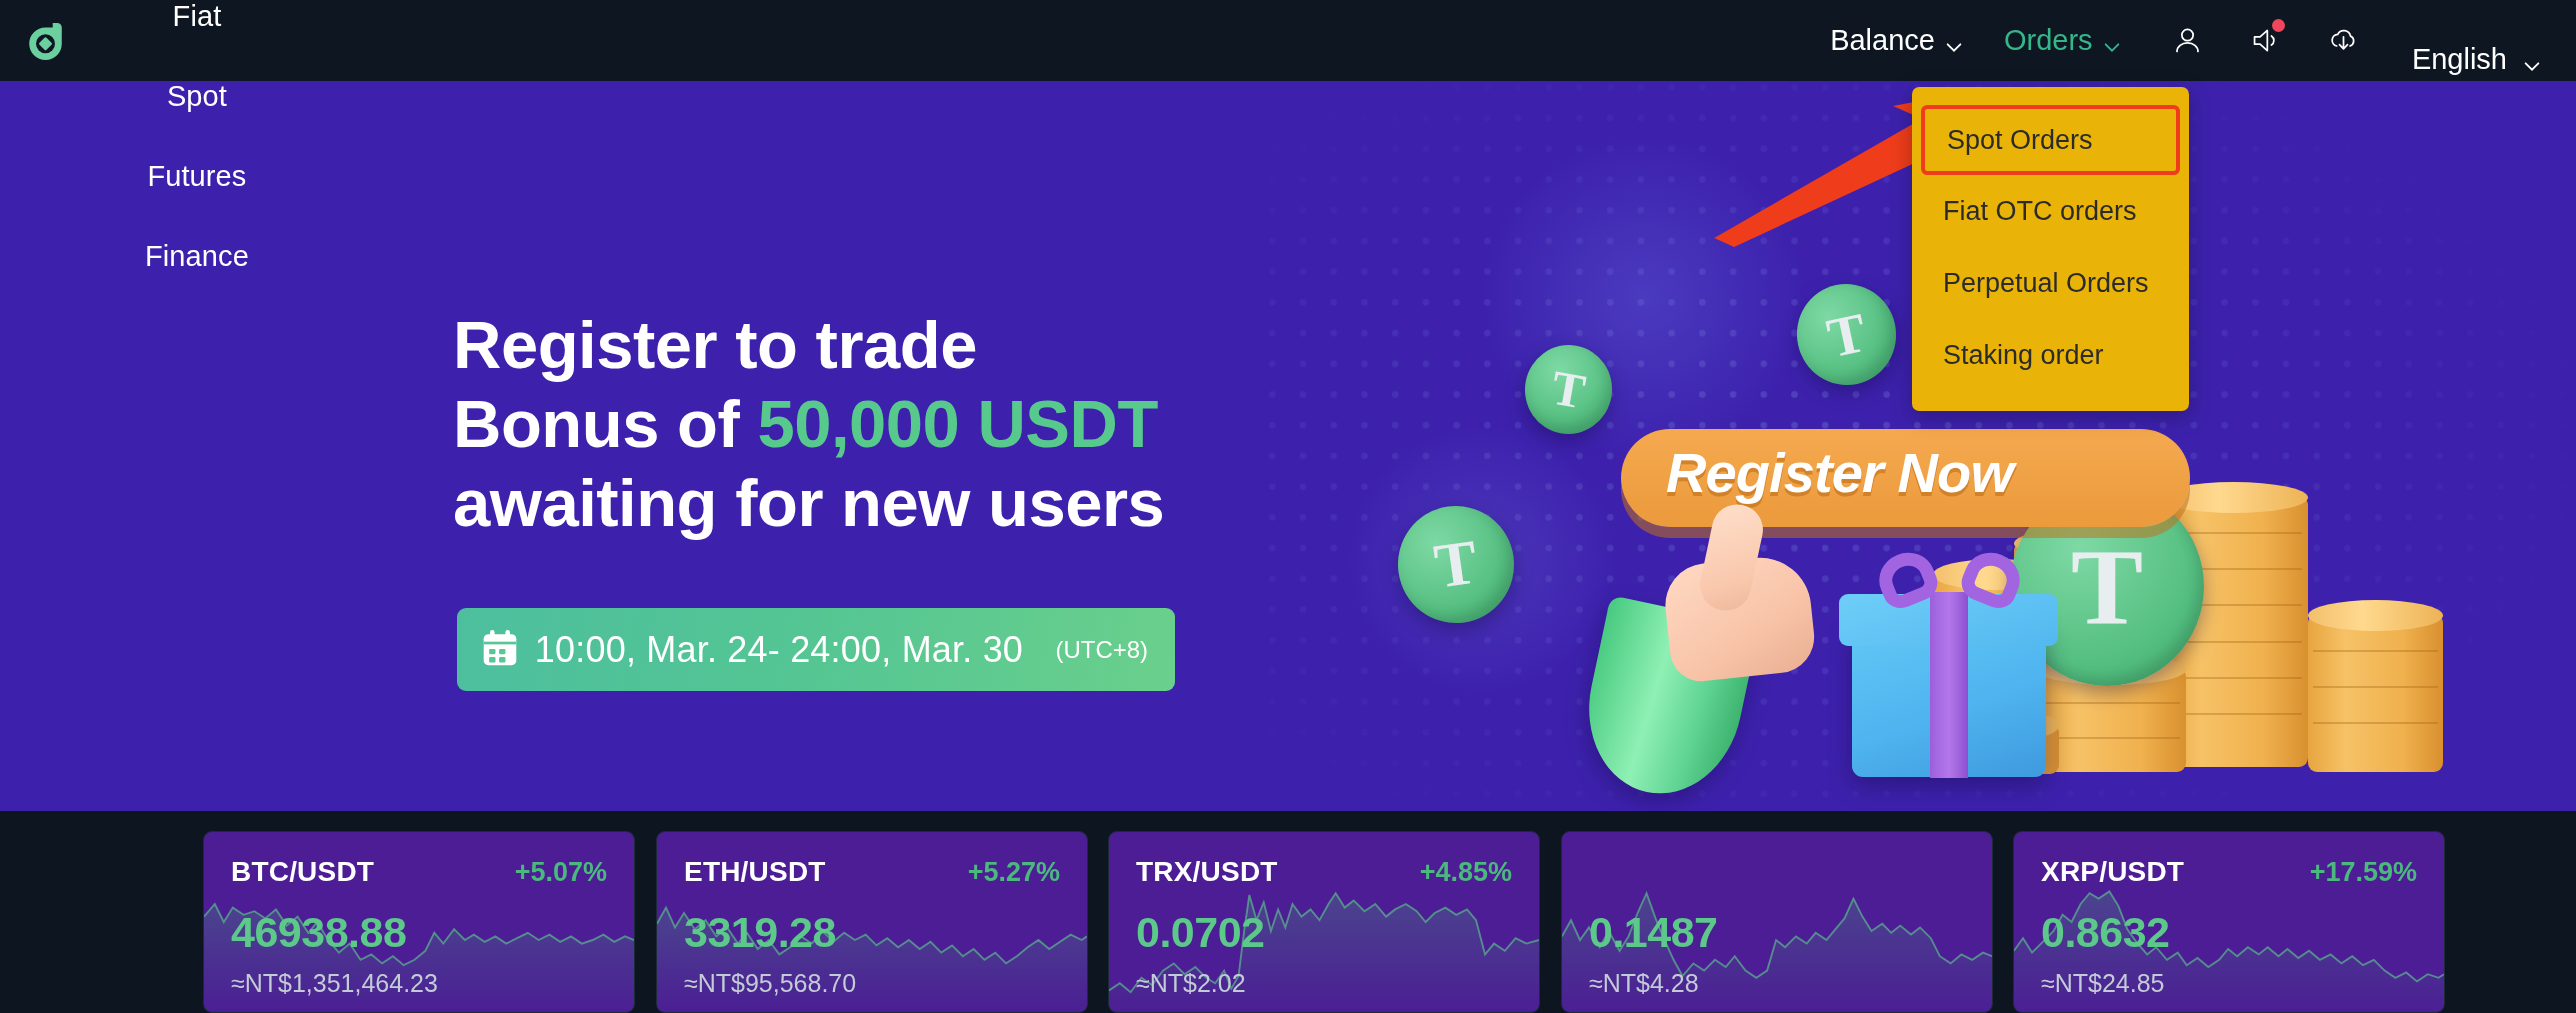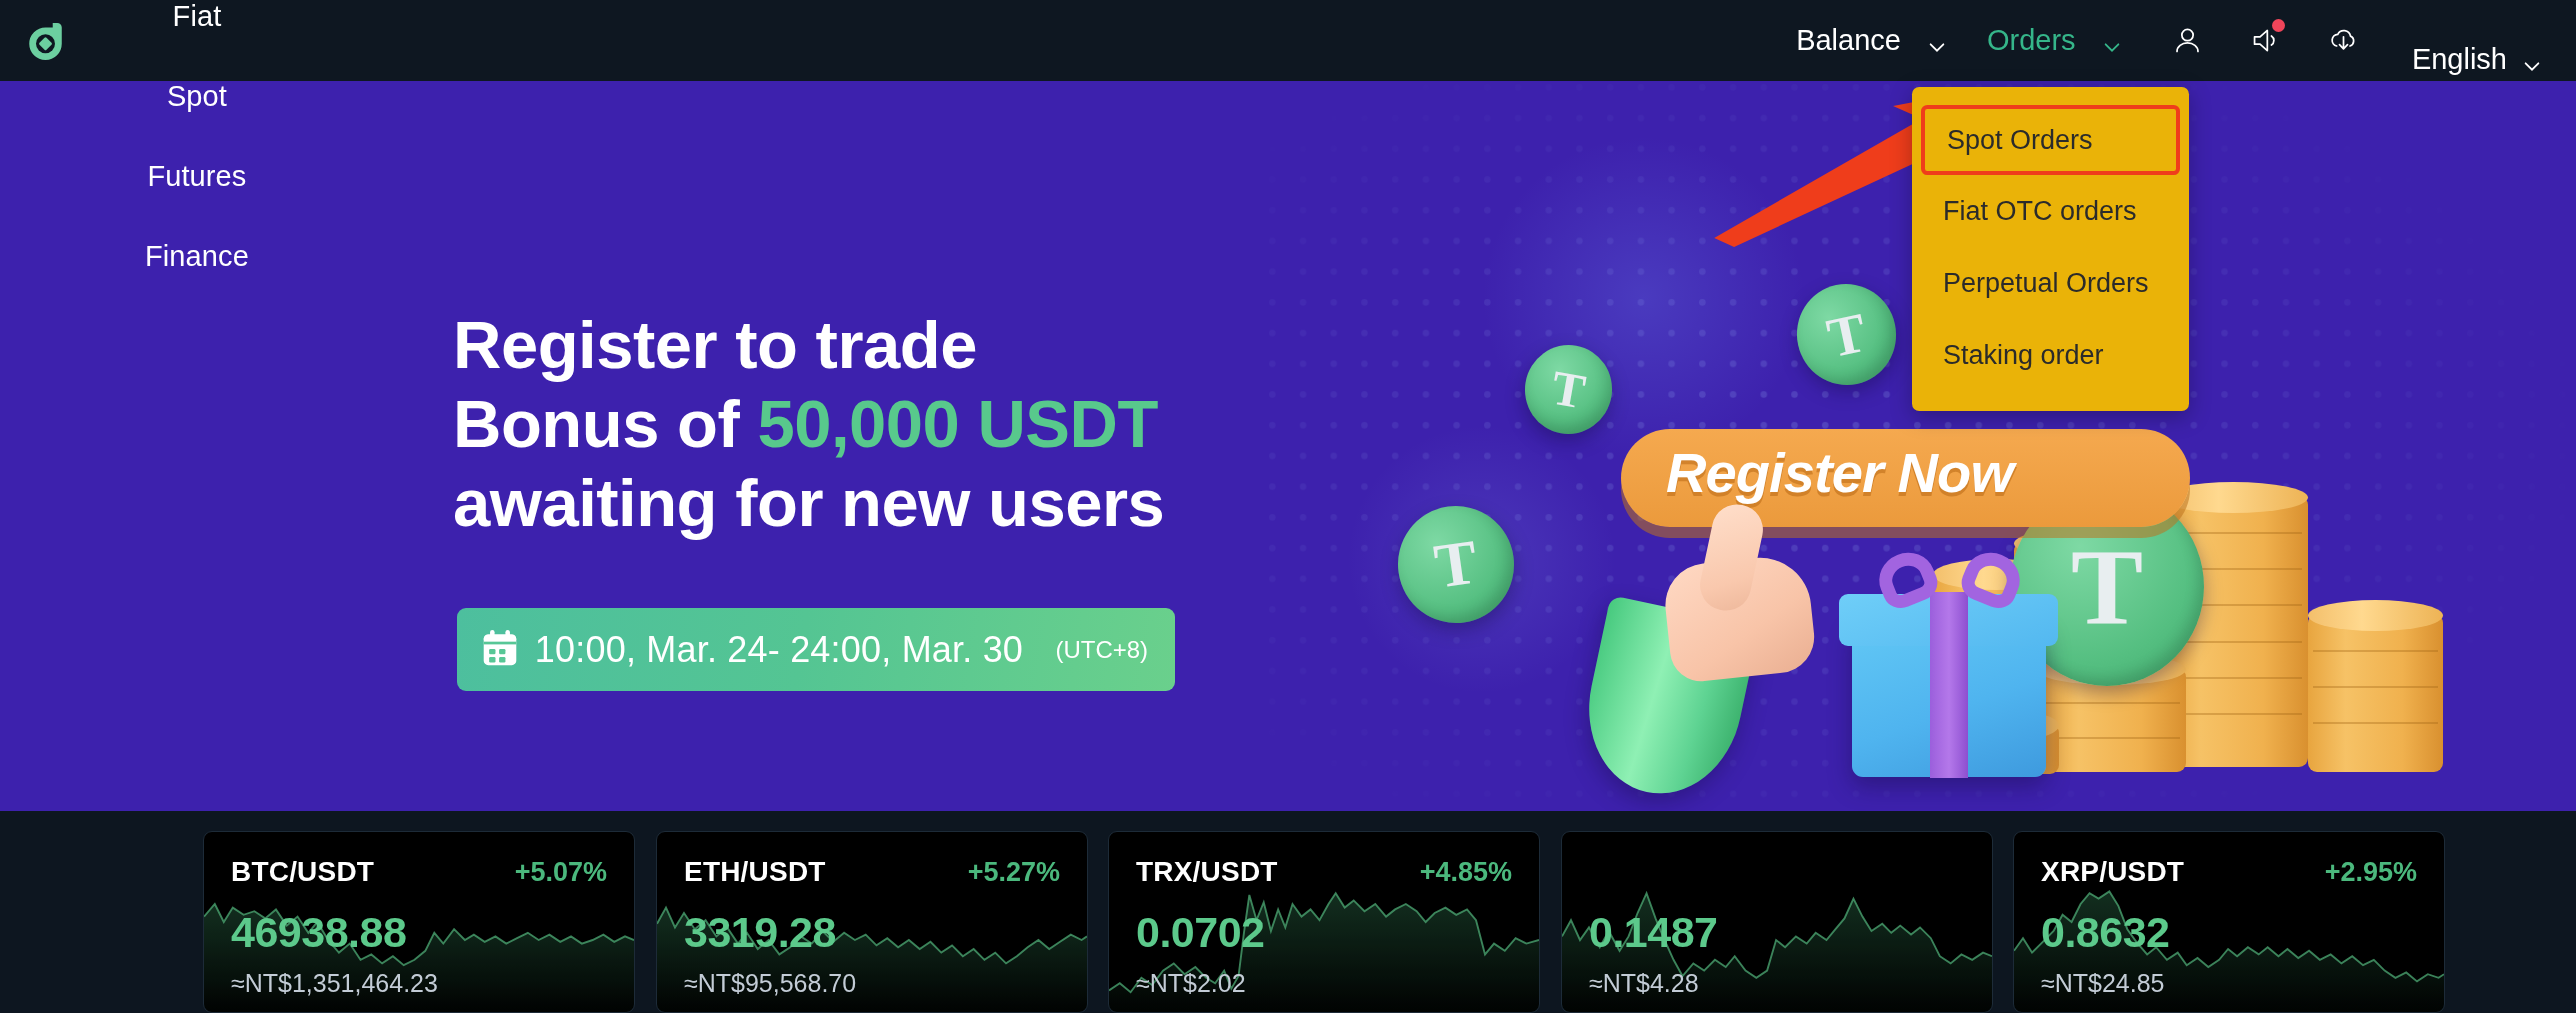--- a/index.html
+++ b/index.html
@@ -57,21 +57,21 @@
     right: 34px;
     top: 0;
     height: 81px;
     display: flex;
     align-items: center;
     gap: 0px;
   }
   .nav-item-drop {
     display: flex;
     align-items: center;
-    gap: 26px;
+    gap: 9px;
     color: #ffffff;
     font-size: 29px;
     cursor: pointer;
     margin-right: 40px;
     white-space: nowrap;
   }
   .nav-item-drop.active { color: #35b68a; }
   .caret { display: inline-block; width: 20px; height: 20px; }
   .icon-btn {
     width: 51px; height: 51px;
@@ -323,21 +323,21 @@
     width: 2576px; height: 202px;
     background: #0d1620;
   }
   .tcard {
     position: absolute;
     top: 20px;
     width: 432px;
     height: 182px;
     border: 0.9px solid #1d2b38;
     border-radius: 9px;
-    background: #000000;
+    background: #4c1d95;
     overflow: hidden;
   }
   .tcard-spark {
     position: absolute;
     left: 0; bottom: 0;
     width: 100%; height: 135px;
     opacity: 0.85;
   }
   .tcard-head {
     position: absolute;
@@ -640,20 +640,20 @@
           <linearGradient id="g5" x1="0" y1="0" x2="0" y2="1">
         <stop offset="0%" stop-color="#4bb87d" stop-opacity="0.30"></stop>
             <stop offset="100%" stop-color="#4bb87d" stop-opacity="0.02"></stop>
       </linearGradient>
         </defs>
       <path d="M0 82 L10 68 L20 84 L32 72 L44 60 L54 42 L64 50 L74 30 L84 18 L94 24 L106 16 L116 32 L126 58 L136 72 L148 86 L158 78 L170 92 L182 84 L192 98 L204 90 L216 100 L228 92 L238 80 L248 88 L260 78 L272 86 L282 78 L294 88 L304 80 L316 90 L328 82 L340 92 L352 86 L364 96 L376 88 L388 98 L400 92 L412 104 L424 112 L436 106 L448 116 L460 108 L472 112 L478 108 L478 150 L0 150 Z" fill="url(#g5)"></path>
       <path d="M0 82 L10 68 L20 84 L32 72 L44 60 L54 42 L64 50 L74 30 L84 18 L94 24 L106 16 L116 32 L126 58 L136 72 L148 86 L158 78 L170 92 L182 84 L192 98 L204 90 L216 100 L228 92 L238 80 L248 88 L260 78 L272 86 L282 78 L294 88 L304 80 L316 90 L328 82 L340 92 L352 86 L364 96 L376 88 L388 98 L400 92 L412 104 L424 112 L436 106 L448 116 L460 108 L472 112 L478 108" fill="none" stroke="#5cc98b" stroke-width="2.1" opacity="0.75"></path>
     </svg>
     <div class="tcard-head">
       <span class="tpair">XRP/USDT</span>
-      <span class="tpct">+2.95%</span>
+      <span class="tpct">+17.59%</span>
     </div>
     <div class="tprice">0.8632</div>
     <div class="tfiat">≈NT$24.85</div>
   </div>
 
 </div>
 
 
 </body></html>

